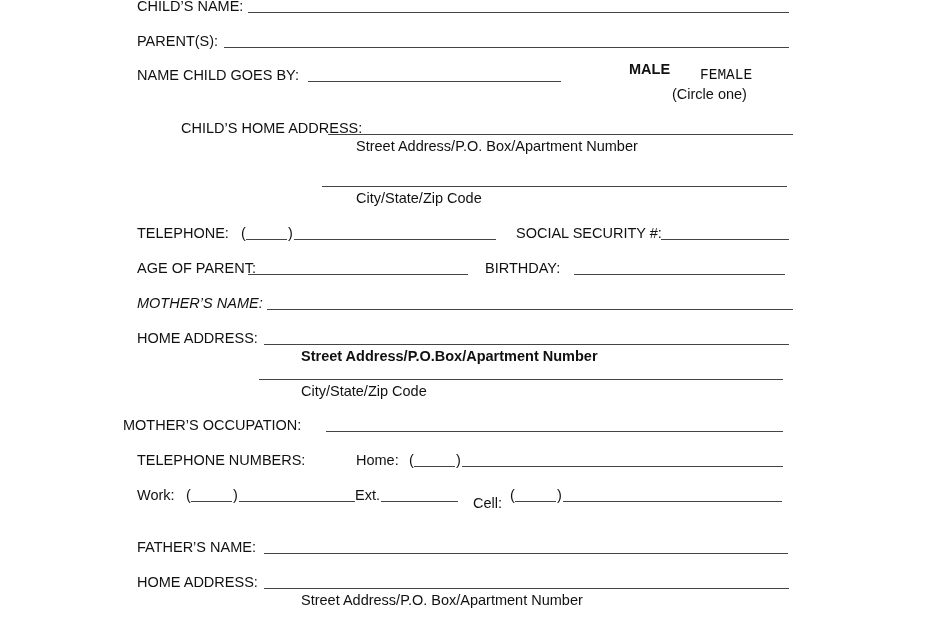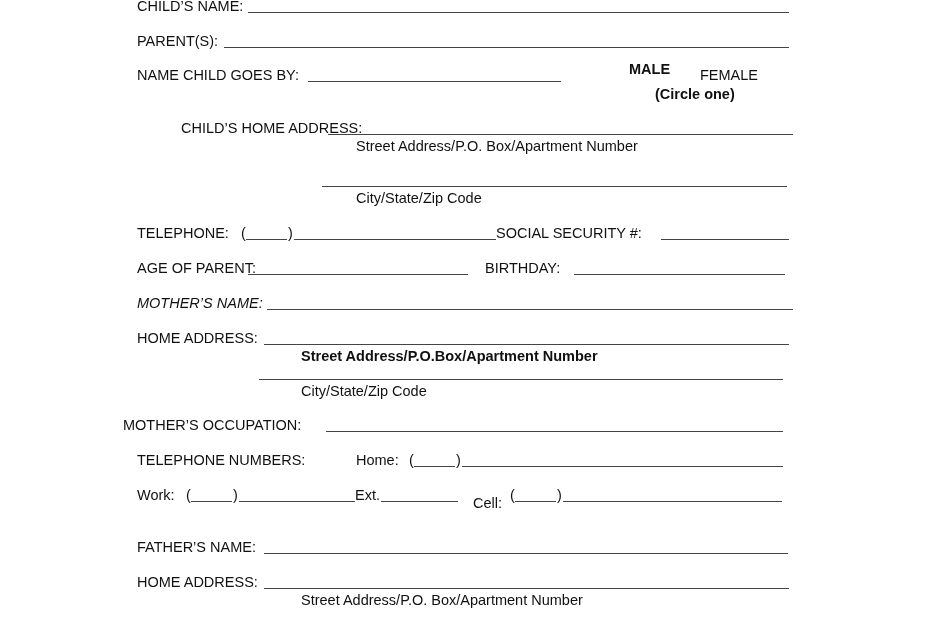--- a/index.html
+++ b/index.html
@@ -15,35 +15,35 @@
 
 <span class="t" style="left:137px; top:-2px;">CHILD’S NAME:</span>
 <div class="f" style="left:248px; top:12px; width:541px;"></div>
 
 <span class="t" style="left:137px; top:33px;">PARENT(S):</span>
 <div class="f" style="left:224px; top:47px; width:565px;"></div>
 
 <span class="t" style="left:137px; top:67px;">NAME CHILD GOES BY:</span>
 <div class="f" style="left:308px; top:81px; width:253px;"></div>
 <span class="t" style="left:629px; top:61px;font-weight:bold;">MALE</span>
-<span class="t" style="left:700px; top:67px;">FEMALE</span>
-<span class="t" style="left:655px; top:86px;font-weight:bold;">(Circle one)</span>
+<span class="t" style="left:700px; top:67px;font-family:Liberation Mono, monospace;">FEMALE</span>
+<span class="t" style="left:672px; top:86px;">(Circle one)</span>
 
 <span class="t" style="left:137px; top:120px;margin-left:44px;">CHILD’S HOME ADDRESS:</span>
 <div class="f" style="left:328px; top:134px; width:465px;"></div>
 <span class="t" style="left:356px; top:138px;">Street Address/P.O. Box/Apartment Number</span>
 <div class="f" style="left:322px; top:186px; width:465px;"></div>
 <span class="t" style="left:356px; top:190px;">City/State/Zip Code</span>
 
 <span class="t" style="left:137px; top:225px;">TELEPHONE:</span>
 <span class="t" style="left:241px; top:225px;">(</span>
 <div class="f" style="left:246px; top:239px; width:41px;"></div>
 <span class="t" style="left:288px; top:225px;">)</span>
 <div class="f" style="left:294px; top:239px; width:202px;"></div>
-<span class="t" style="left:496px; top:225px;">SOCIAL SECURITY #:</span>
+<span class="t" style="left:516px; top:225px;">SOCIAL SECURITY #:</span>
 <div class="f" style="left:661px; top:239px; width:128px;"></div>
 
 <span class="t" style="left:137px; top:260px;">AGE OF PARENT:</span>
 <div class="f" style="left:248px; top:274px; width:220px;"></div>
 <span class="t" style="left:485px; top:260px;">BIRTHDAY:</span>
 <div class="f" style="left:574px; top:274px; width:211px;"></div>
 
 <span class="t" style="left:137px; top:295px;font-style:italic;">MOTHER’S NAME:</span>
 <div class="f" style="left:267px; top:309px; width:526px;"></div>
 

